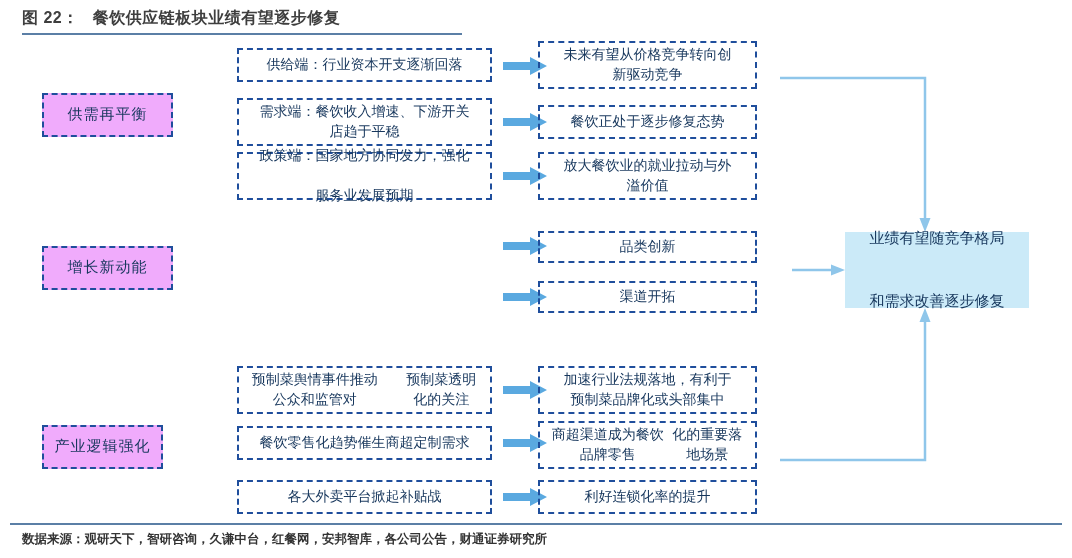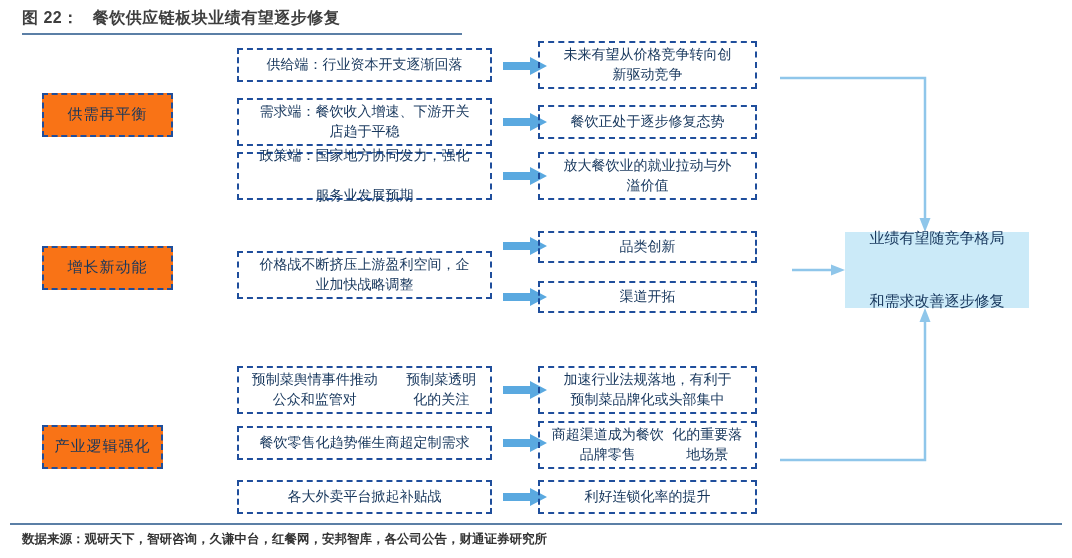--- a/index.html
+++ b/index.html
@@ -70,21 +70,21 @@
     justify-content: center;
     text-align: center;
     font-family: "Liberation Serif", "DejaVu Serif", serif;
     font-size: 14px;
     color: #16365c;
     line-height: 1.45;
     padding: 2px 8px;
     background: transparent;
   }
   .node.filled {
-    background: #f97316;
+    background: #f0abfc;
   }
   .node .txt { display: block; }
 
   
   .pillar {
     font-size: 15px;
     letter-spacing: 1px;
   }
 
   
@@ -194,24 +194,20 @@
   <div class="block-arrow" style="left:503px; top:167px;">
     <svg width="44" height="18" viewBox="0 0 44 18">
         <path d="M0 5 H27 V0 L44 9 L27 18 V13 H0 Z" fill="#5aa9e0"></path>
       </svg>
   </div>
   <div class="node" style="left:538px; top:152px; width:219px; height:48px; flex-direction:column;">
     <span class="txt">放大餐饮业的就业拉动与外</span>
     <span class="txt">溢价值</span>
   </div>
 
-  <div class="node" style="left:237px; top:251px; width:255px; height:48px; flex-direction:column;">
-    <span class="txt">价格战不断挤压上游盈利空间，企</span>
-    <span class="txt">业加快战略调整</span>
-  </div>
   <div class="block-arrow" style="left:503px; top:237px;">
     <svg width="44" height="18" viewBox="0 0 44 18">
         <path d="M0 5 H27 V0 L44 9 L27 18 V13 H0 Z" fill="#5aa9e0"></path>
       </svg>
   </div>
   <div class="node" style="left:538px; top:231px; width:219px; height:32px;">
     <span class="txt">品类创新</span>
   </div>
   <div class="block-arrow" style="left:503px; top:288px;">
     <svg width="44" height="18" viewBox="0 0 44 18">

